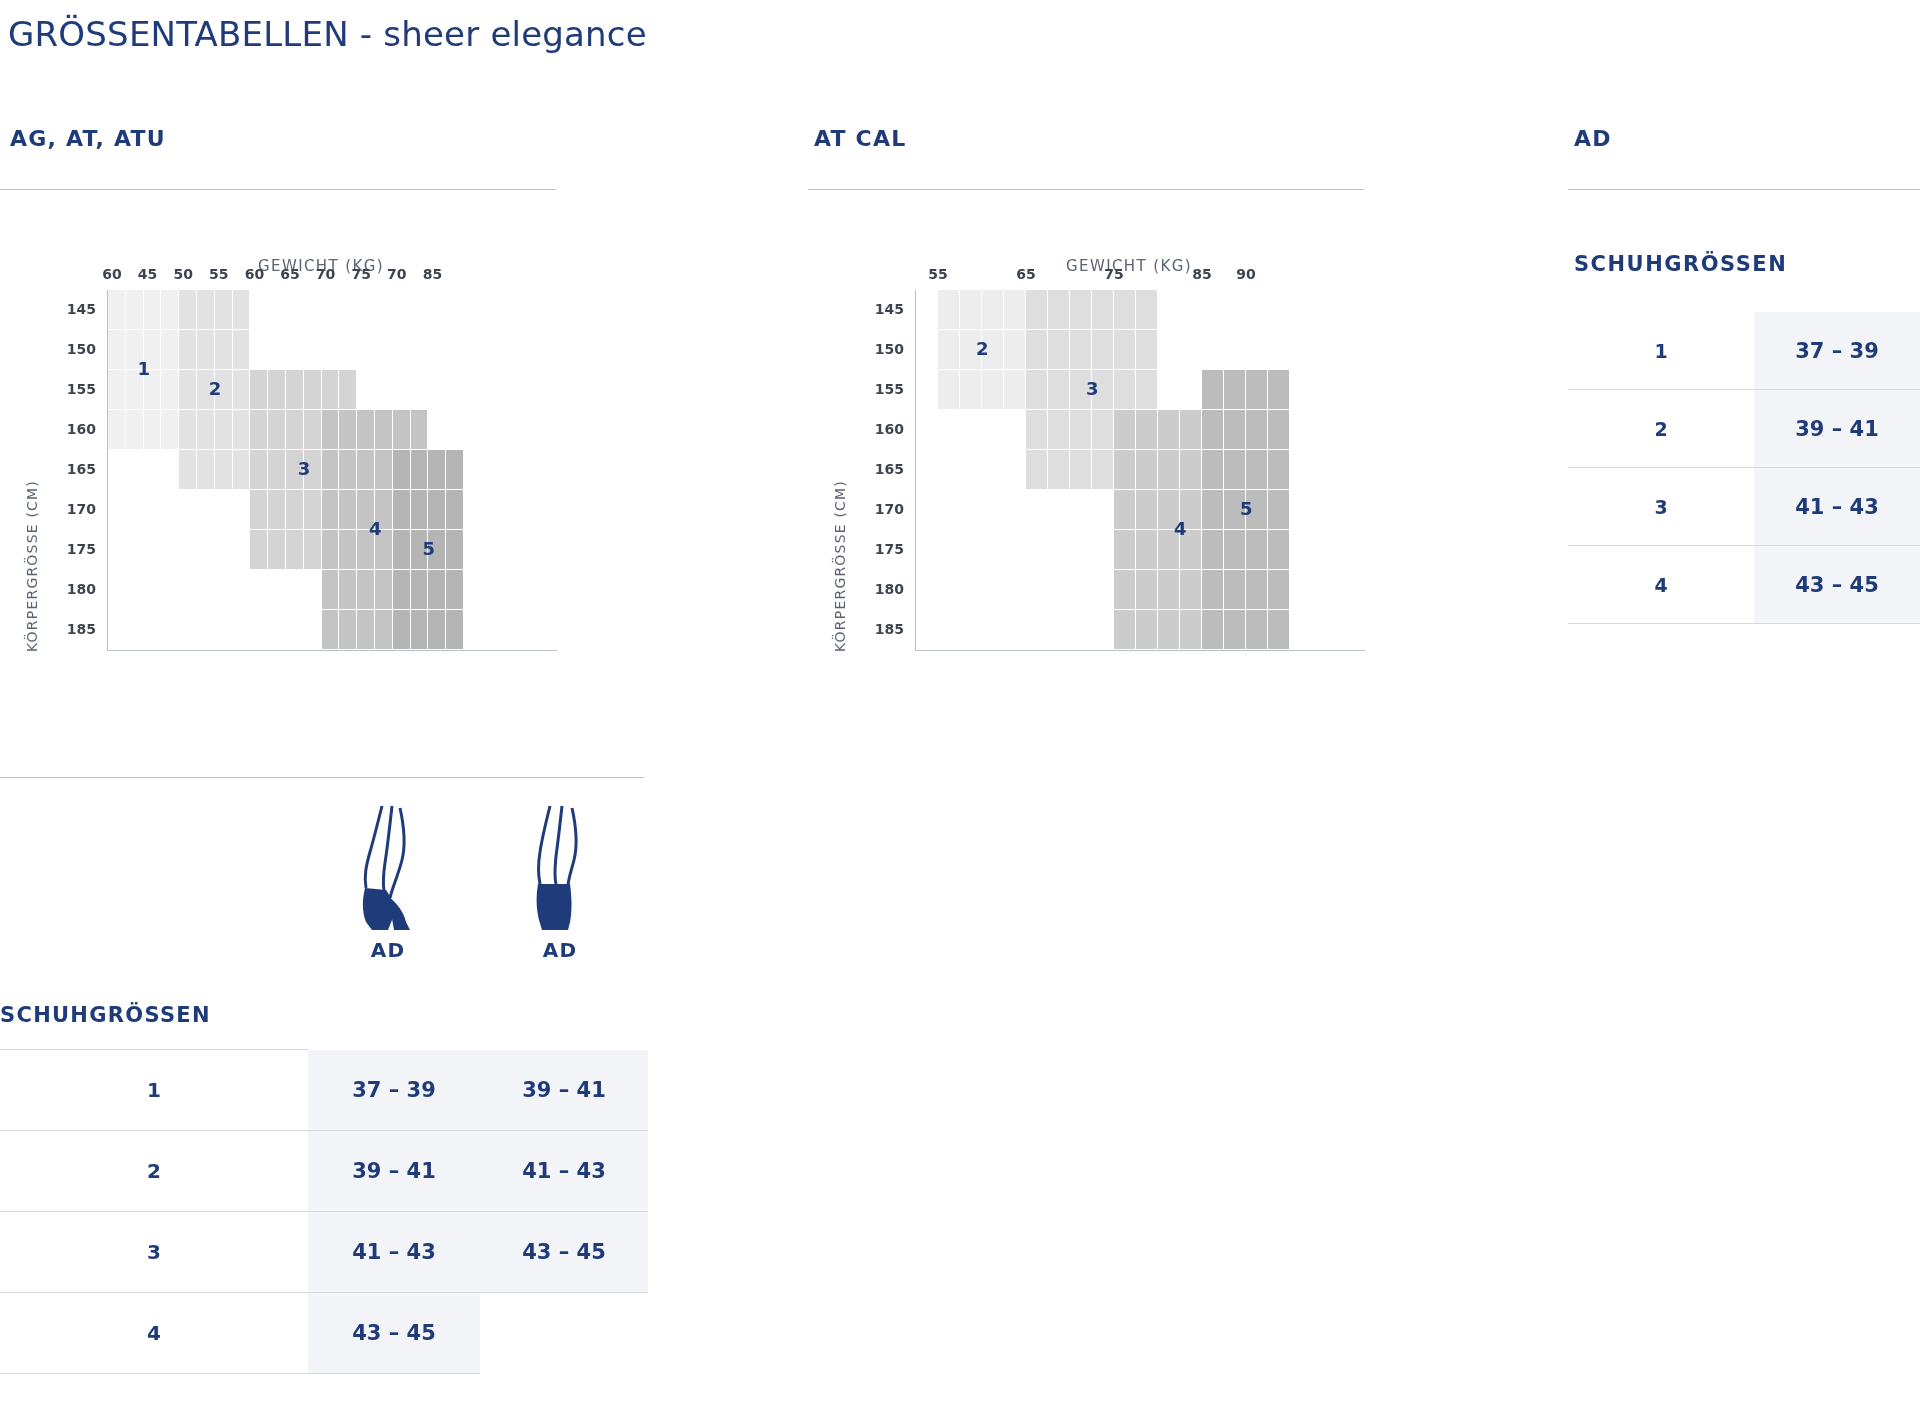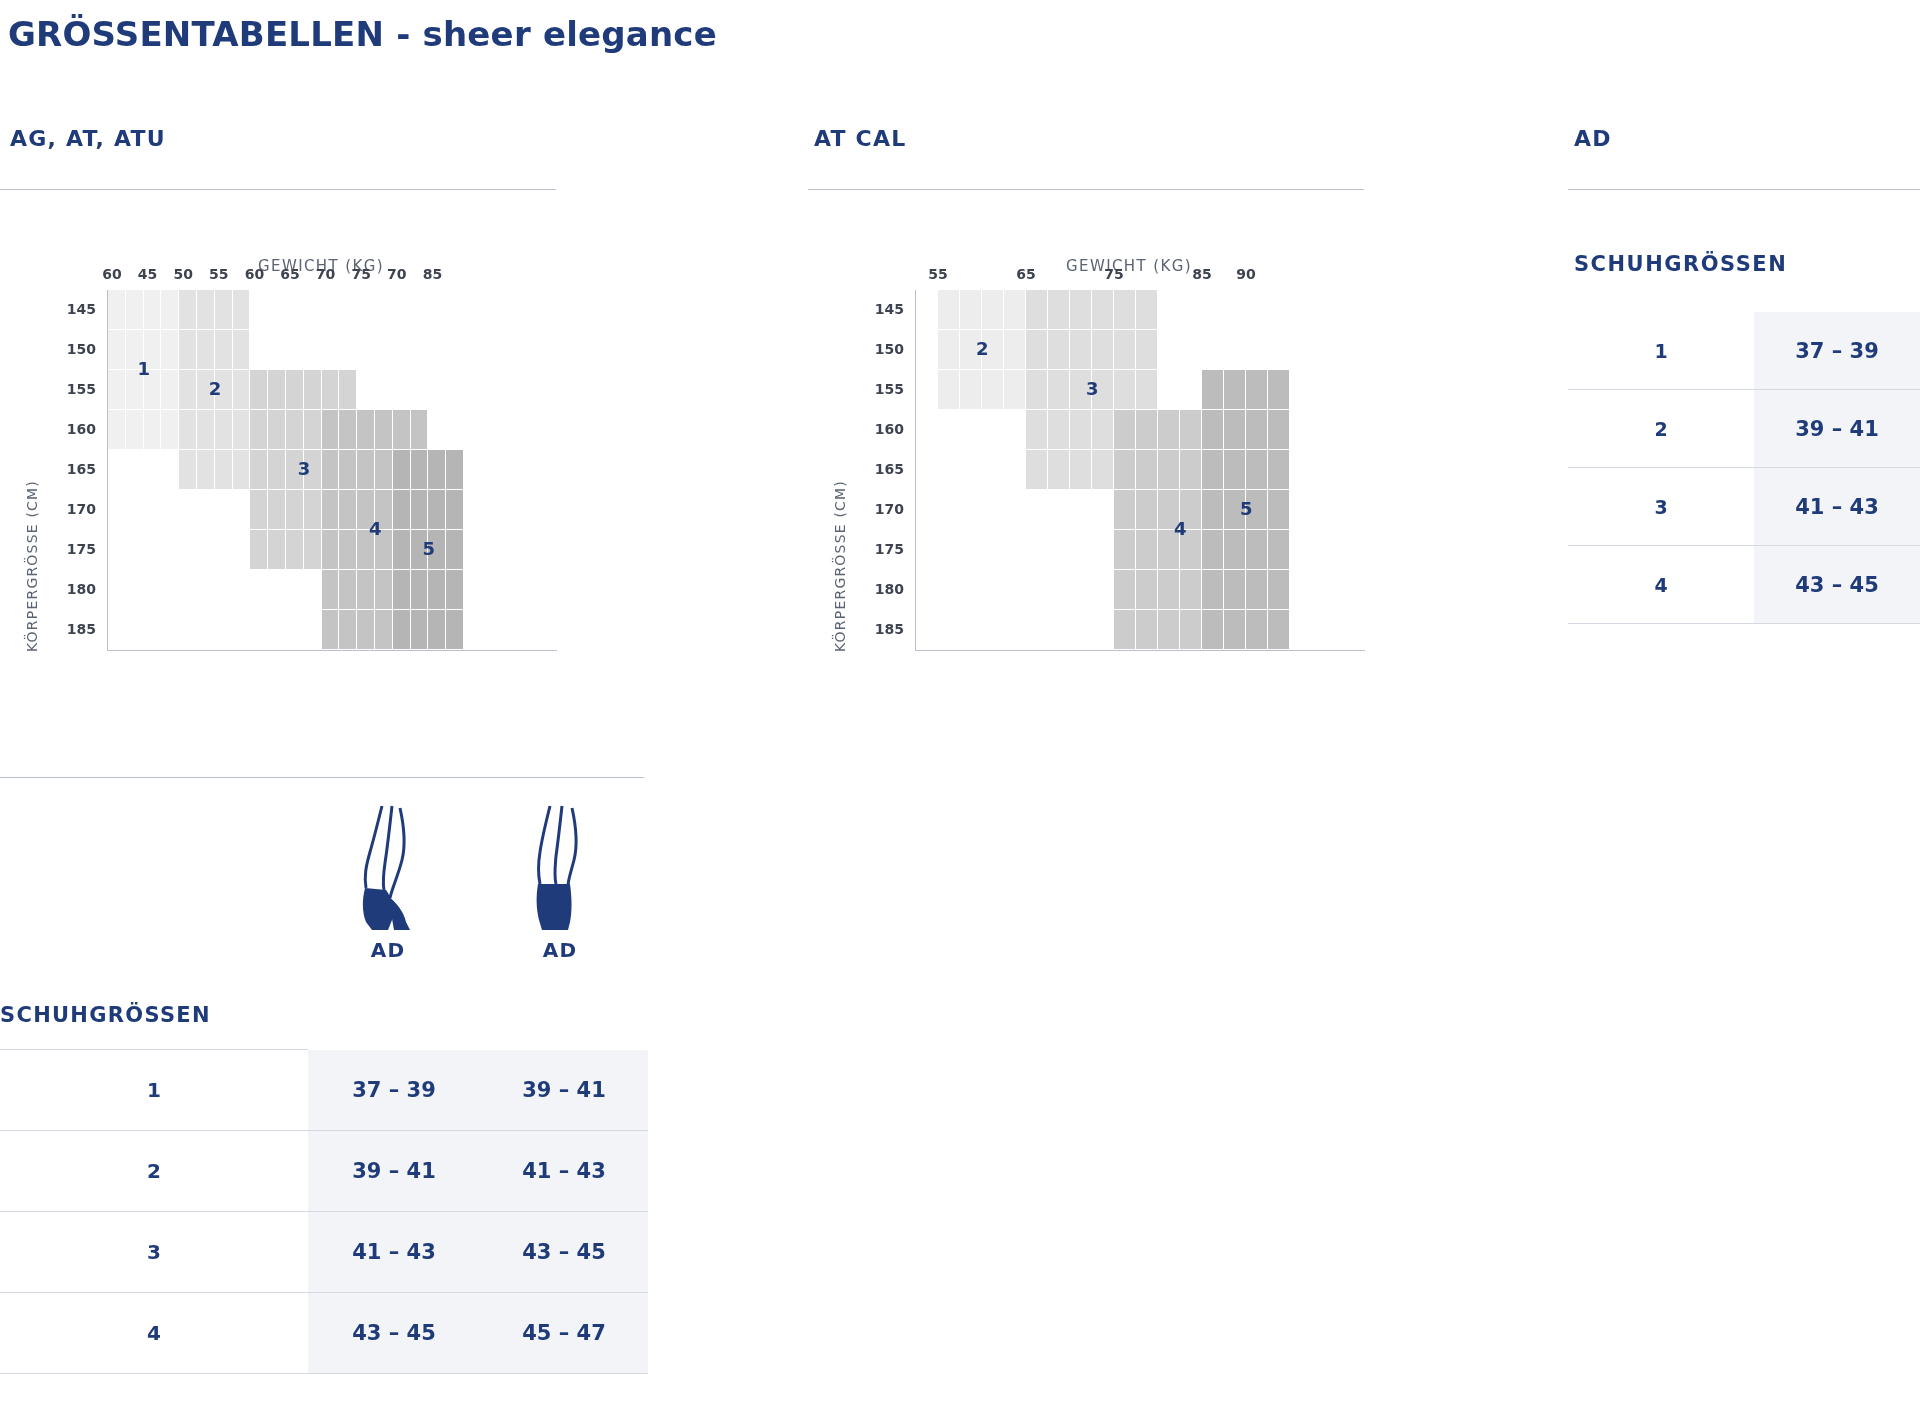--- a/index.html
+++ b/index.html
@@ -9,21 +9,21 @@
     background: #ffffff;
     font-family: "DejaVu Sans", sans-serif;
     color: #1f3b7a;
   }
   .page { position: relative; width: 1920px; height: 1418px; overflow: hidden; }
 
   
   .main-title {
     position: absolute;
     font-size: 34px;
-    font-weight: bold;
+    font-weight: normal;
     letter-spacing: 0.2px;
     color: #1f3b7a;
     white-space: nowrap;
     text-align: right;
   }
 
   .sec-title {
     position: absolute;
     font-size: 22px;
     font-weight: bold;
@@ -477,16 +477,15 @@
       <div style="position: absolute; left: 308px; top: 260px; width: 172px; height: 81px; display: flex; align-items: center; justify-content: center; font-size: 21px; font-weight: bold; color: rgb(31, 59, 122); border-bottom: 1px solid rgb(212, 216, 224); background: rgb(242, 244, 247);">37 – 39</div>
       <div style="position: absolute; left: 480px; top: 260px; width: 168px; height: 81px; display: flex; align-items: center; justify-content: center; font-size: 21px; font-weight: bold; color: rgb(31, 59, 122); border-bottom: 1px solid rgb(212, 216, 224); background: rgb(242, 244, 247);">39 – 41</div>
       <div style="position: absolute; left: 0px; top: 341px; width: 308px; height: 81px; display: flex; align-items: center; justify-content: center; font-size: 20px; font-weight: bold; color: rgb(31, 59, 122); border-bottom: 1px solid rgb(212, 216, 224);">2</div>
       <div style="position: absolute; left: 308px; top: 341px; width: 172px; height: 81px; display: flex; align-items: center; justify-content: center; font-size: 21px; font-weight: bold; color: rgb(31, 59, 122); border-bottom: 1px solid rgb(212, 216, 224); background: rgb(242, 244, 247);">39 – 41</div>
       <div style="position: absolute; left: 480px; top: 341px; width: 168px; height: 81px; display: flex; align-items: center; justify-content: center; font-size: 21px; font-weight: bold; color: rgb(31, 59, 122); border-bottom: 1px solid rgb(212, 216, 224); background: rgb(242, 244, 247);">41 – 43</div>
       <div style="position: absolute; left: 0px; top: 422px; width: 308px; height: 81px; display: flex; align-items: center; justify-content: center; font-size: 20px; font-weight: bold; color: rgb(31, 59, 122); border-bottom: 1px solid rgb(212, 216, 224);">3</div>
       <div style="position: absolute; left: 308px; top: 422px; width: 172px; height: 81px; display: flex; align-items: center; justify-content: center; font-size: 21px; font-weight: bold; color: rgb(31, 59, 122); border-bottom: 1px solid rgb(212, 216, 224); background: rgb(242, 244, 247);">41 – 43</div>
       <div style="position: absolute; left: 480px; top: 422px; width: 168px; height: 81px; display: flex; align-items: center; justify-content: center; font-size: 21px; font-weight: bold; color: rgb(31, 59, 122); border-bottom: 1px solid rgb(212, 216, 224); background: rgb(242, 244, 247);">43 – 45</div>
       <div style="position: absolute; left: 0px; top: 503px; width: 308px; height: 81px; display: flex; align-items: center; justify-content: center; font-size: 20px; font-weight: bold; color: rgb(31, 59, 122); border-bottom: 1px solid rgb(212, 216, 224);">4</div>
       <div style="position: absolute; left: 308px; top: 503px; width: 172px; height: 81px; display: flex; align-items: center; justify-content: center; font-size: 21px; font-weight: bold; color: rgb(31, 59, 122); border-bottom: 1px solid rgb(212, 216, 224); background: rgb(242, 244, 247);">43 – 45</div>
-      <div style="position: absolute; left: 480px; top: 503px; width: 168px; height: 81px; display: flex; align-items: center; justify-content: center; font-size: 21px; font-weight: bold; color: rgb(31, 59, 122); border-bottom: 1px solid rgb(212, 216, 224); background: rgb(242, 244, 247);">45 – 47</div>
     </div>
 
 </div>
 
 </body></html>

